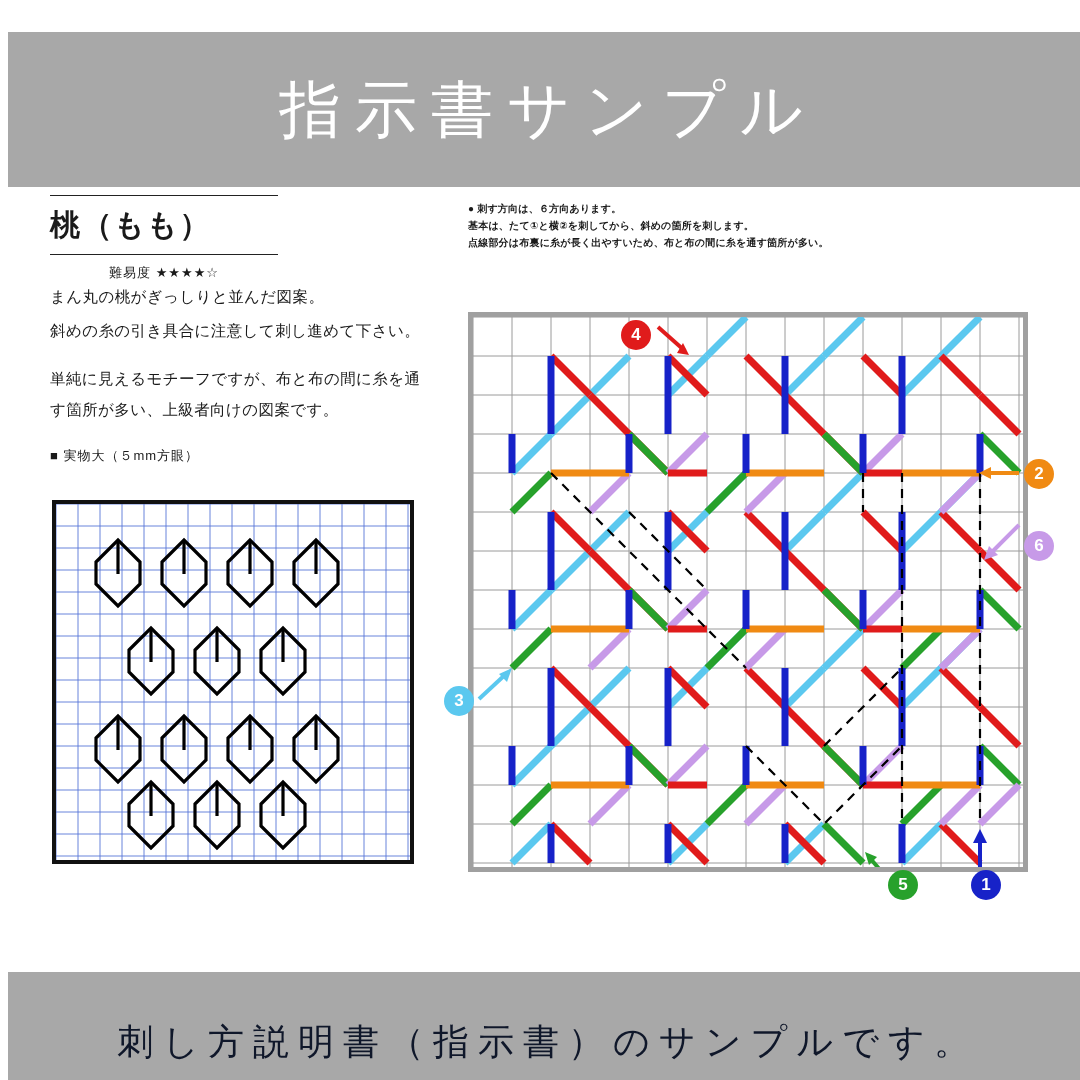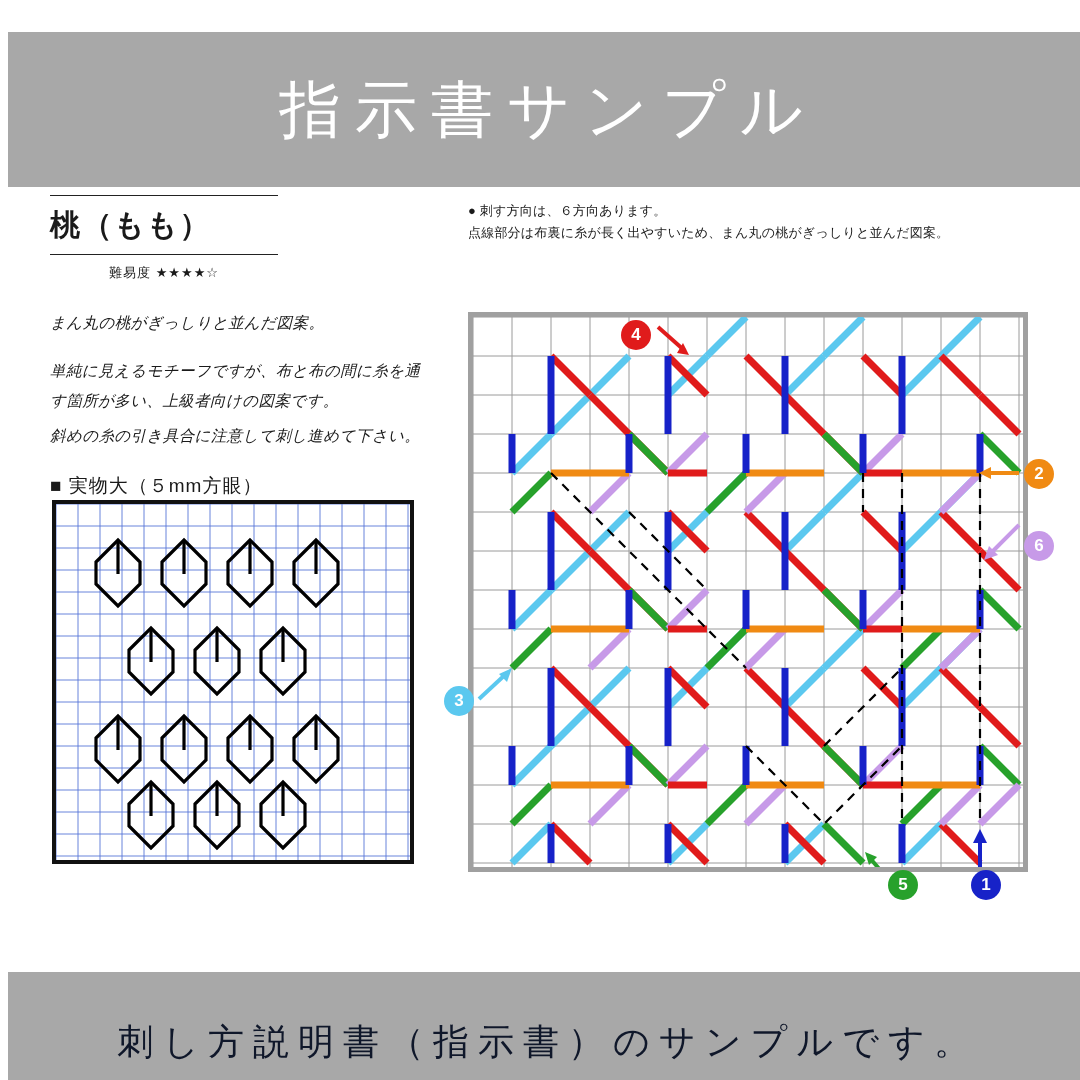--- a/index.html
+++ b/index.html
@@ -36,37 +36,37 @@
   #left-col{position:absolute;left:50px;top:195px;width:380px;}
   .rule{border-top:1.6px solid #222;width:228px;}
   .pattern-name{
     font-size:30px;font-weight:700;letter-spacing:2px;
     margin:9px 0 8px 0;text-align:left;width:228px;
   }
   .difficulty{
     font-size:13px;text-align:center;width:228px;margin-top:9px;letter-spacing:1px;
   }
   .desc{
-    margin-top:26px;font-size:15.5px;line-height:1.95;letter-spacing:0.4px;font-style:italic;
+    font-size:15.5px;line-height:1.95;letter-spacing:0.4px;
   }
   .desc p{margin:0 0 18px 0;}
   .section-head{
-    margin-top:22px;font-size:19px;letter-spacing:1px;
+    margin-top:22px;font-size:13px;letter-spacing:1px;
   }
 
   
   #actual-chart{
     position:absolute;left:52px;top:500px;width:362px;height:364px;
     border:4px solid #111;background:#ffffff;box-sizing:border-box;
   }
   #actual-chart svg{display:block;}
 
   
   #right-col{position:absolute;left:468px;top:200px;width:562px;}
-  .note-line{font-size:13px;line-height:1.72;letter-spacing:0.2px;}
+  .note-line{font-size:10px;line-height:1.72;letter-spacing:0.2px;font-weight:bold;}
   #stitch-diagram{
     position:absolute;left:468px;top:312px;width:560px;height:560px;
     border:5px solid #a0a0a0;background:#ffffff;box-sizing:border-box;
   }
   #stitch-diagram svg{display:block;}
   .marker{
     position:absolute;width:30px;height:30px;border-radius:50%;
     color:#fff;font-size:17px;font-weight:700;
     display:flex;align-items:center;justify-content:center;
   }
@@ -82,22 +82,22 @@
   <div class="rule"></div>
   <div class="pattern-name">桃（もも）</div>
   <div class="rule"></div>
   <div class="difficulty">
     <span>難易度</span>
     <span>★★★★☆</span>
   </div>
 
   <div class="desc">
     <p>まん丸の桃がぎっしりと並んだ図案。</p>
+    <p style="margin-top:-14px;">斜めの糸の引き具合に注意して刺し進めて下さい。</p>
     <p>単純に見えるモチーフですが、布と布の間に糸を通す箇所が多い、上級者向けの図案です。</p>
-    <p style="margin-top:-14px;">斜めの糸の引き具合に注意して刺し進めて下さい。</p>
   </div>
 
   <div class="section-head">■ 実物大（５mm方眼）</div>
 </div>
 
 <div id="actual-chart">
   <svg width="354" height="356" viewBox="0 0 354 356">
 
     <g stroke="#3a5fd0" stroke-width="0.9" opacity="0.85">
 
@@ -198,21 +198,22 @@
       <g transform="translate(205,300)">
         <path d="M0,0 L22,-22 L44,0 L44,22 L22,44 L0,22 Z"></path>
         <path d="M22,-22 L22,12"></path>
       </g>
     </g>
   </svg>
 </div>
 
 <div id="right-col">
   <div class="note-line">● 刺す方向は、６方向あります。</div>
-  <div class="note-line">点線部分は布裏に糸が長く出やすいため、まん丸の桃がぎっしりと並んだ図案。</div>
+  <div class="note-line">基本は、たて①と横②を刺してから、斜めの箇所を刺します。</div>
+  <div class="note-line">点線部分は布裏に糸が長く出やすいため、布と布の間に糸を通す箇所が多い。</div>
 </div>
 
 <div id="stitch-diagram">
   <svg width="550" height="550" viewBox="0 0 550 550">
 
     <g stroke="#9a9a9a" stroke-width="1">
       <line x1="0" y1="0" x2="550" y2="0"></line>
       <line x1="0" y1="39" x2="550" y2="39"></line>
       <line x1="0" y1="78" x2="550" y2="78"></line>
       <line x1="0" y1="117" x2="550" y2="117"></line>

